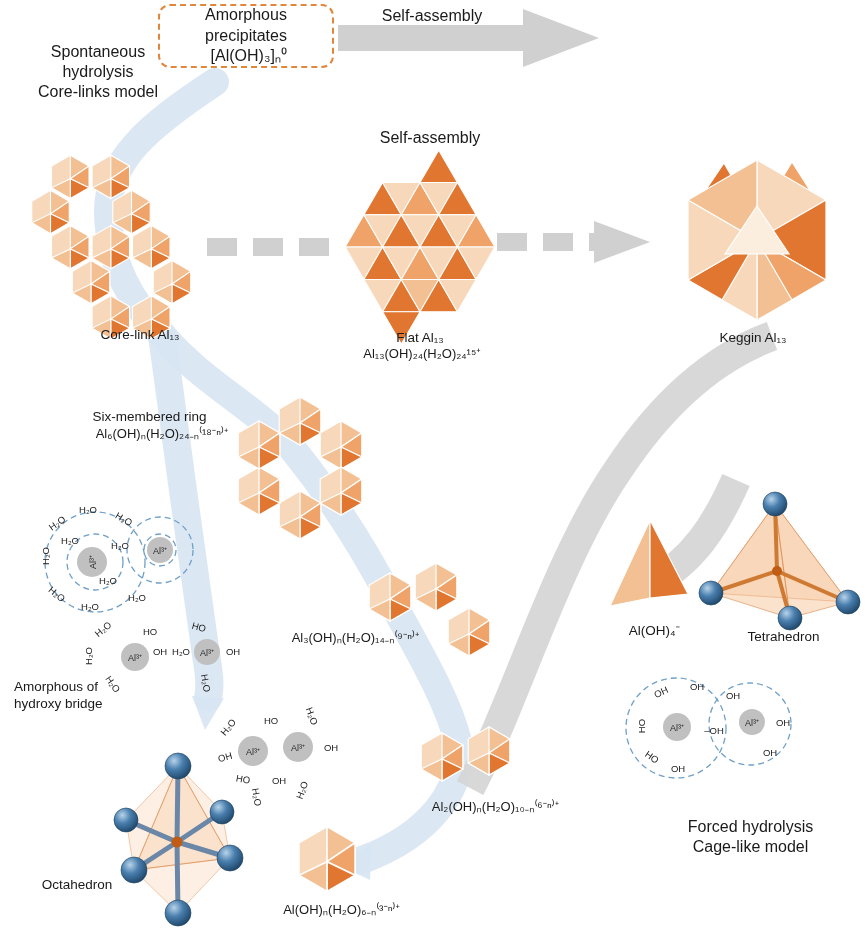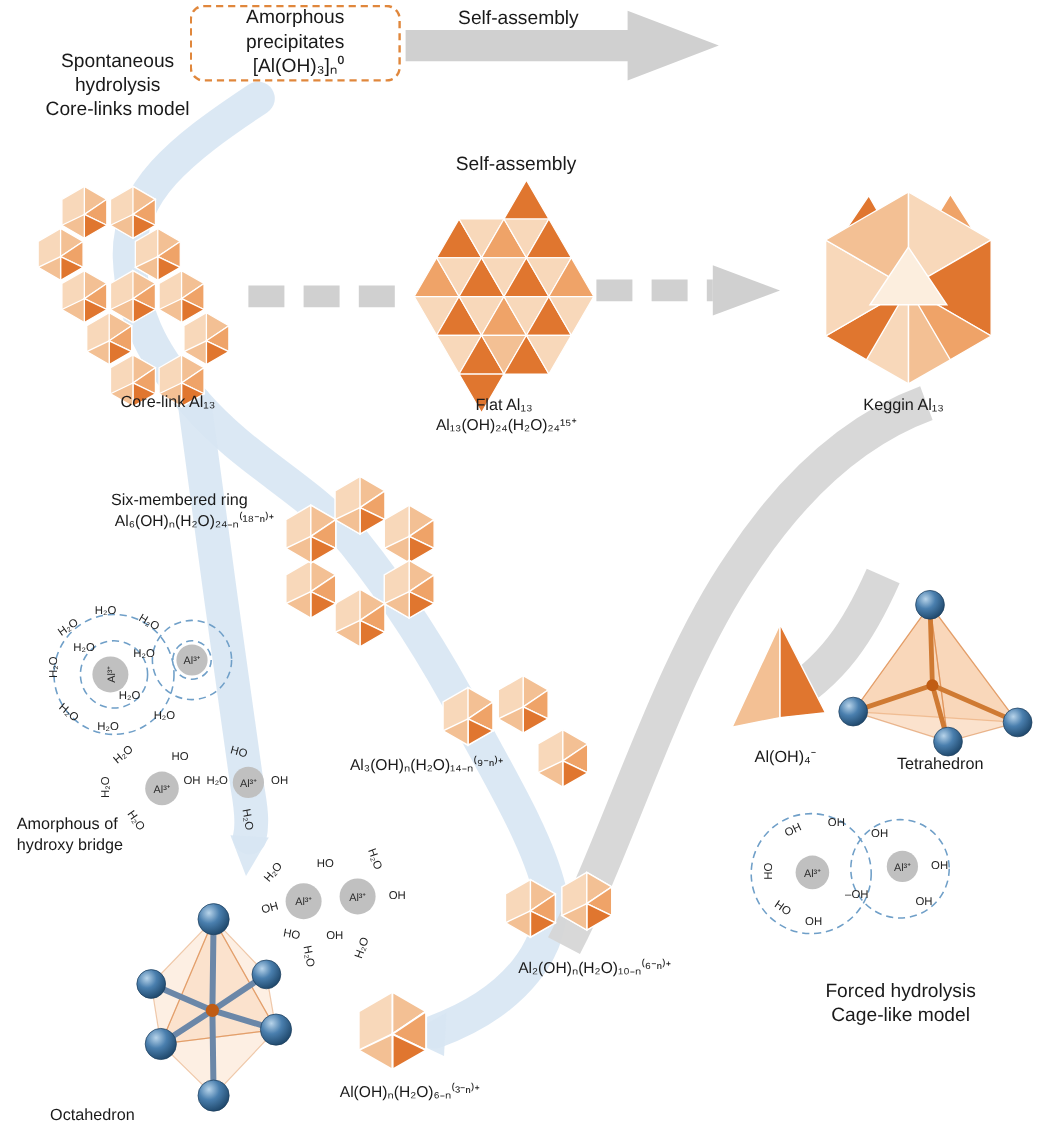--- a/index.html
+++ b/index.html
@@ -256,21 +256,21 @@
 
   <div class="lbl formula" style="left:258px;top:630px;width:195px">Al₃(OH)ₙ(H₂O)₁₄₋ₙ⁽⁹⁻ⁿ⁾⁺</div>
 
   <div class="lbl formula" style="left:398px;top:799px;width:195px">Al₂(OH)ₙ(H₂O)₁₀₋ₙ⁽⁶⁻ⁿ⁾⁺</div>
 
   <div class="lbl formula" style="left:244px;top:902px;width:195px">Al(OH)ₙ(H₂O)₆₋ₙ⁽³⁻ⁿ⁾⁺</div>
 
   <div class="lbl name left-al" style="left:14px;top:679px;width:130px">Amorphous of
 hydroxy bridge</div>
 
-  <div class="lbl name" style="left:22px;top:921px;width:110px">Octahedron</div>
+  <div class="lbl name" style="left:22px;top:877px;width:110px">Octahedron</div>
 
   <div class="lbl name" style="left:602px;top:623px;width:105px">Al(OH)₄⁻</div>
 
   <div class="lbl name" style="left:726px;top:629px;width:115px">Tetrahedron</div>
 
   <div class="lbl h" style="left:658px;top:817px;width:185px">Forced hydrolysis
 Cage-like model</div>
 
   <span class="ion-lbl" style="left:92px;top:562px;transform:translate(-50%,-50%) rotate(-90deg)">Al³⁺</span>
   <span class="ion-lbl" style="left:160px;top:550px">Al³⁺</span>
@@ -313,15 +313,15 @@
   <span class="mol" style="left:302px;top:790px;transform:translate(-50%,-50%) rotate(-70deg)">H₂O</span>
 
   <span class="mol" style="left:661px;top:692px;transform:translate(-50%,-50%) rotate(-25deg)">OH</span>
   <span class="mol" style="left:697px;top:686px;transform:translate(-50%,-50%)">OH</span>
   <span class="mol" style="left:641px;top:726px;transform:translate(-50%,-50%) rotate(-90deg)">HO</span>
   <span class="mol" style="left:652px;top:757px;transform:translate(-50%,-50%) rotate(35deg)">HO</span>
   <span class="mol" style="left:678px;top:768px;transform:translate(-50%,-50%)">OH</span>
   <span class="mol" style="left:733px;top:695px;transform:translate(-50%,-50%)">OH</span>
   <span class="mol" style="left:783px;top:722px;transform:translate(-50%,-50%)">OH</span>
   <span class="mol" style="left:770px;top:752px;transform:translate(-50%,-50%)">OH</span>
-  <span class="mol" style="left:714px;top:746px;transform:translate(-50%,-50%)">–OH</span>
+  <span class="mol" style="left:714px;top:730px;transform:translate(-50%,-50%)">–OH</span>
 
 </div>
 
 </body></html>

